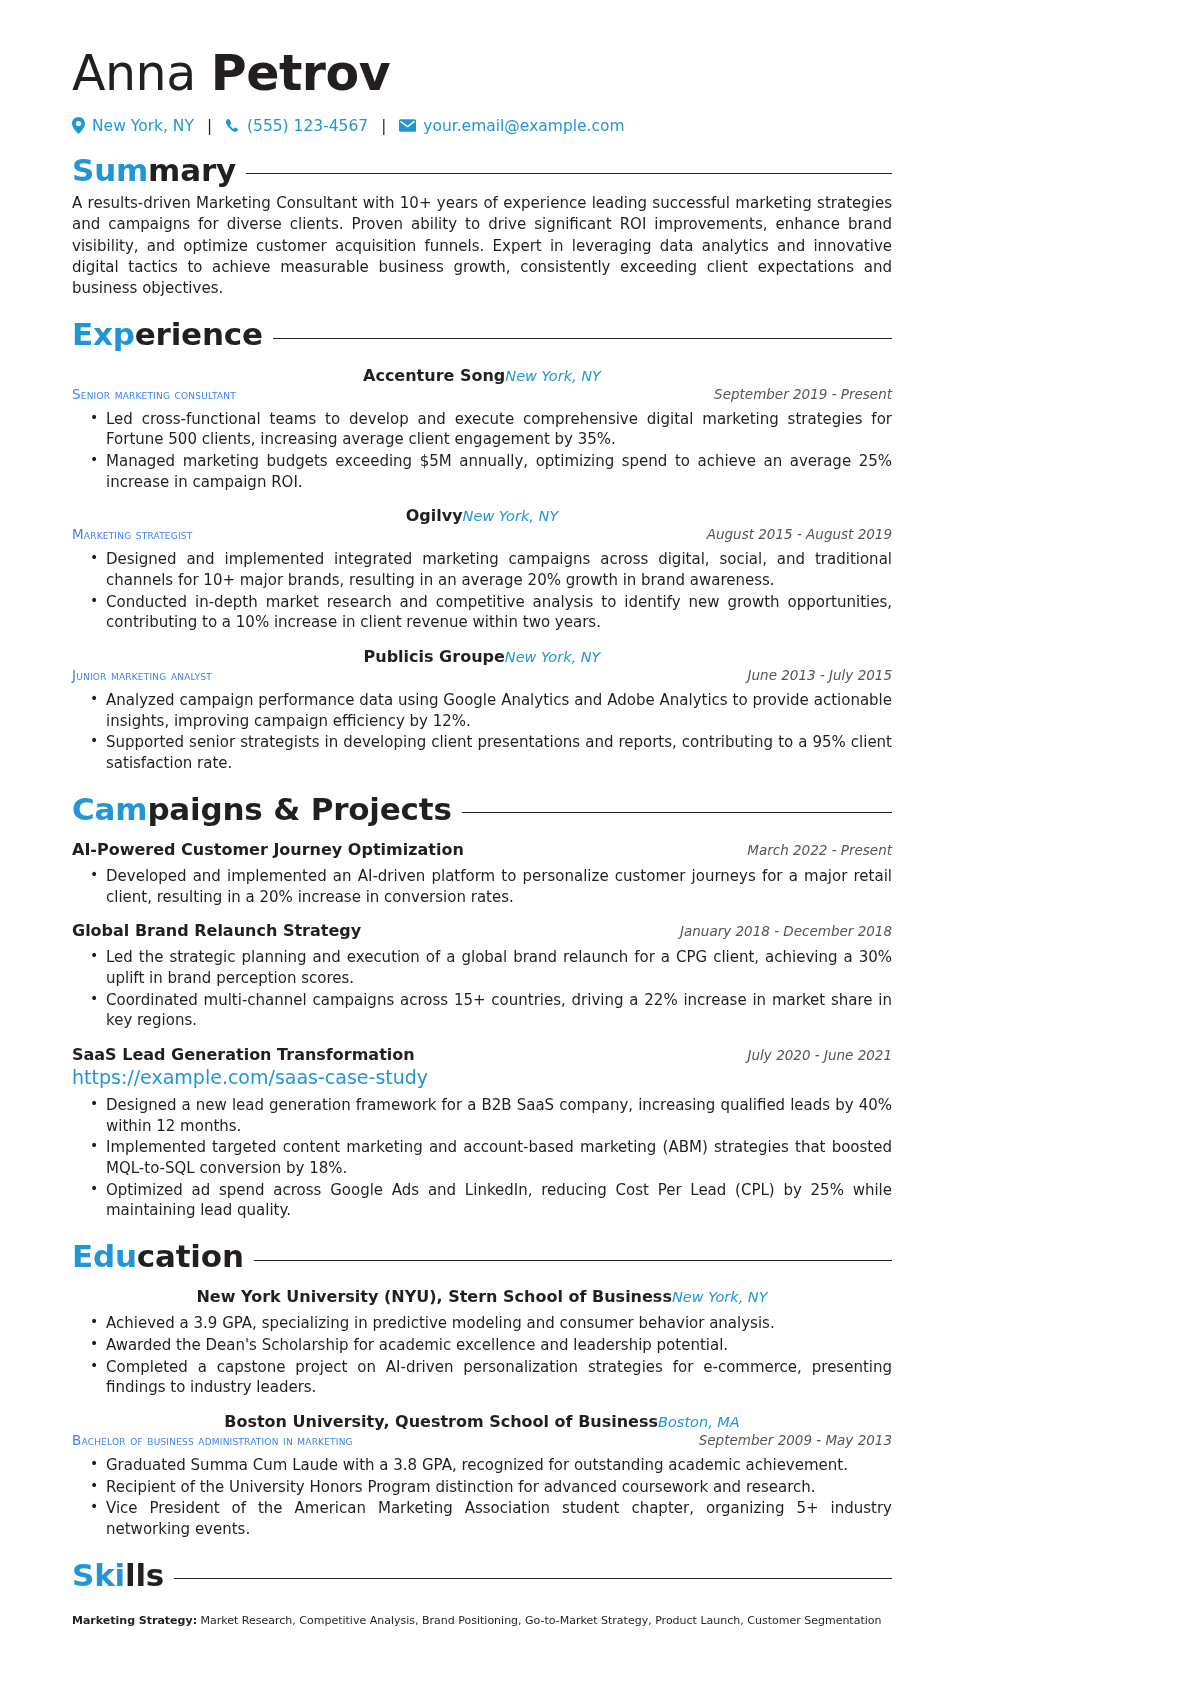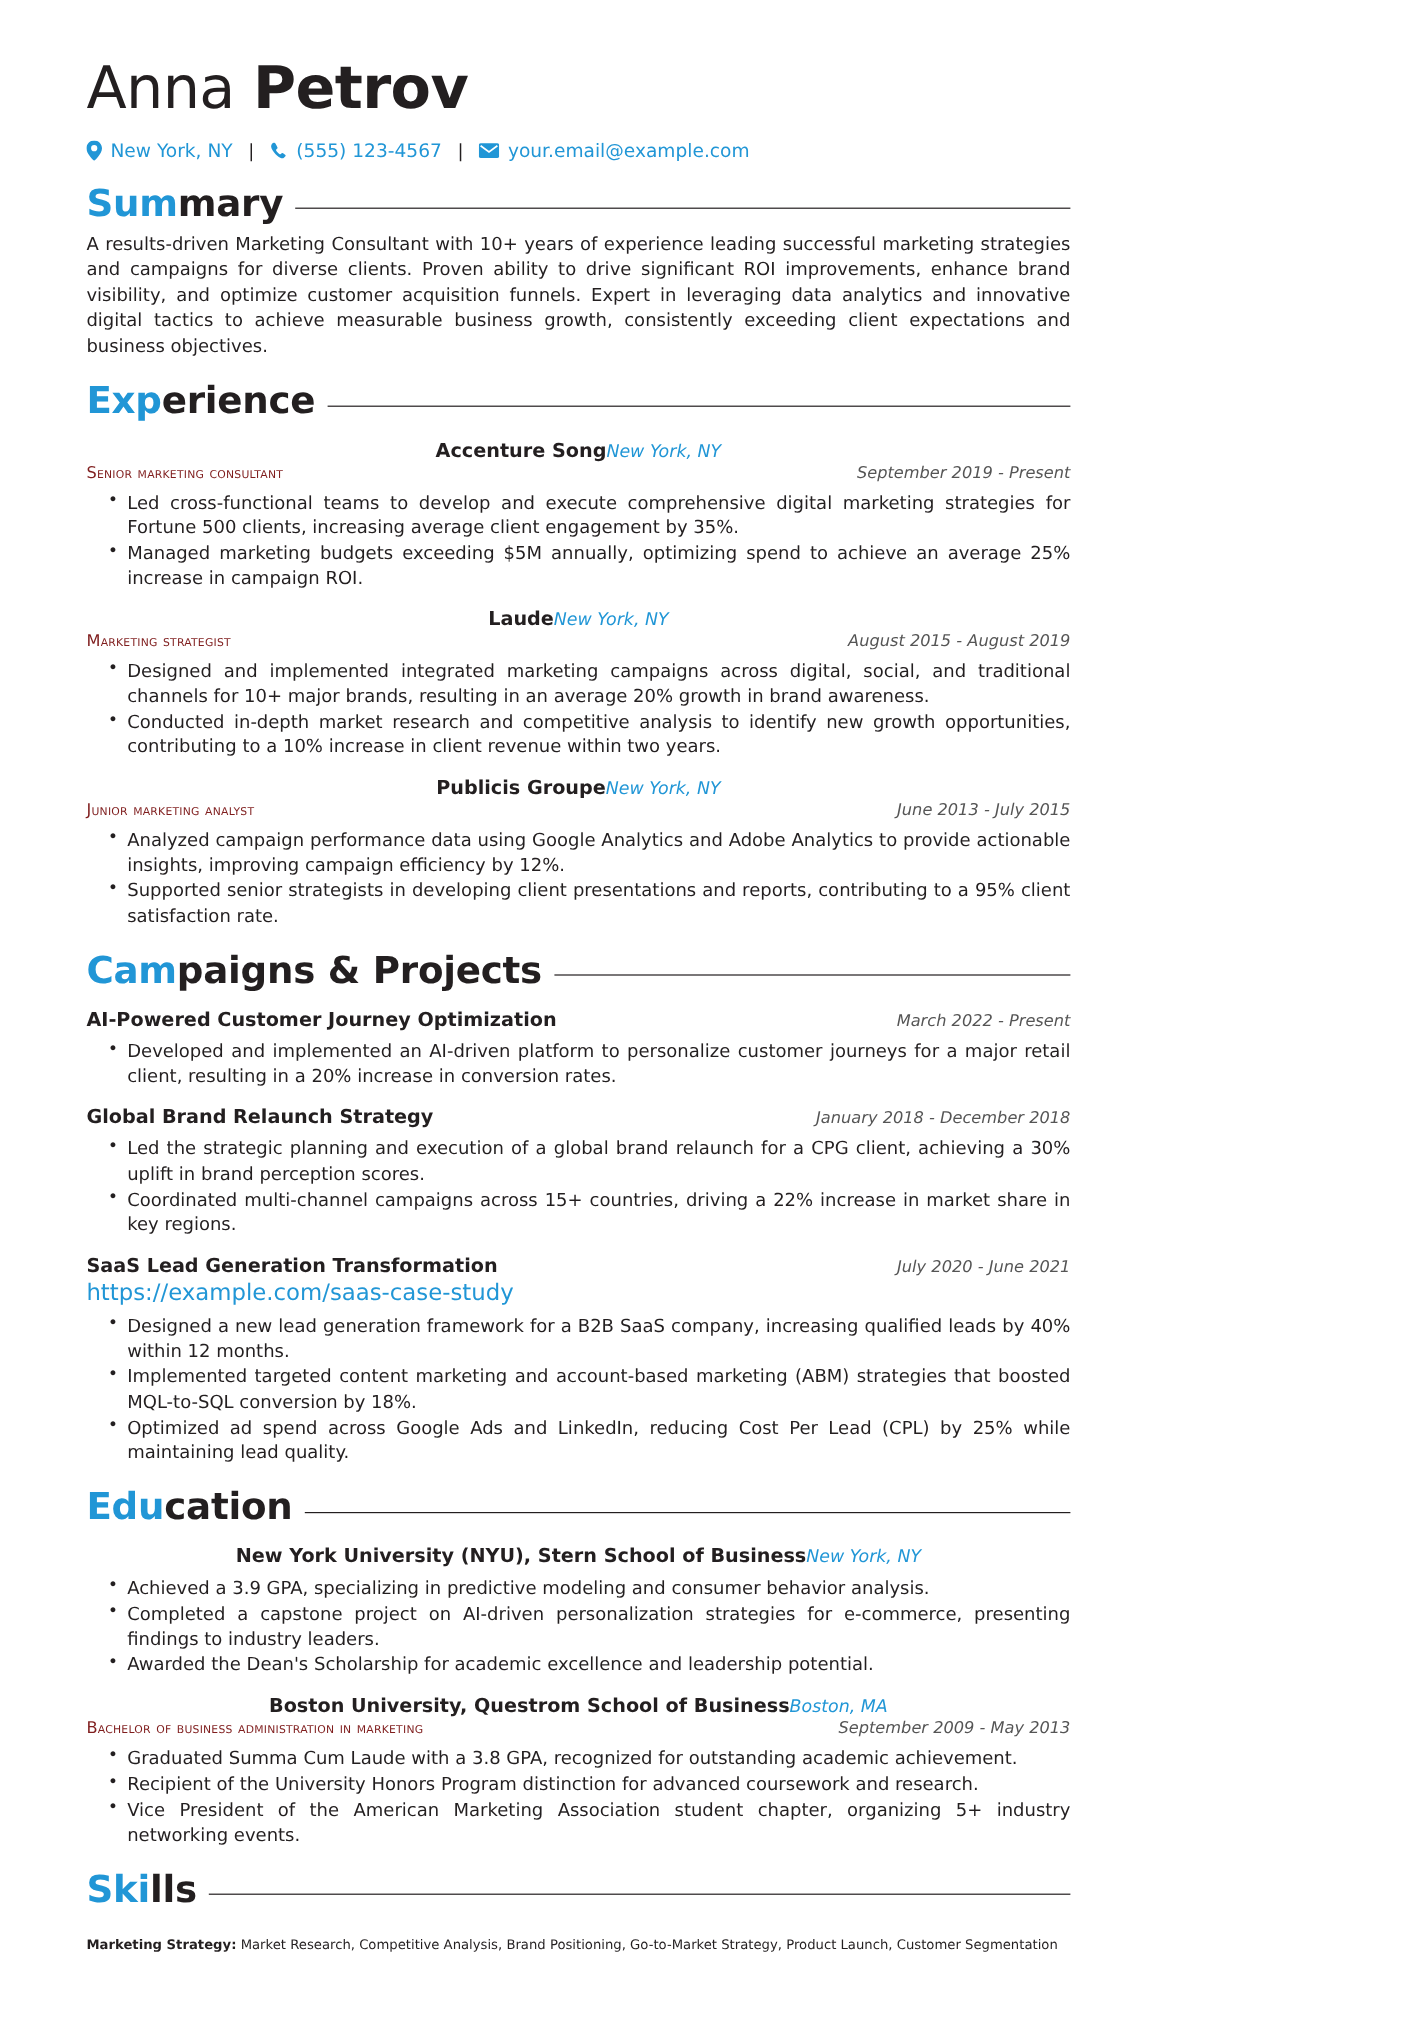--- a/index.html
+++ b/index.html
@@ -110,21 +110,21 @@
     white-space: nowrap;
   }
   .entry-sub {
     display: flex;
     justify-content: space-between;
     align-items: baseline;
     margin-top: 1px;
   }
   .entry-role {
     font-size: 13.5px;
-    color: #7f1d1d;
+    color: #3b82f6;
     font-variant: small-caps;
     text-transform: lowercase;
     letter-spacing: 0.2px;
   }
   .entry-role::first-letter { text-transform: uppercase; }
   .entry-date {
     font-size: 13.5px;
     font-style: italic;
     color: #555;
     white-space: nowrap;
@@ -241,21 +241,21 @@
         <div class="entry-date">September 2019 - Present</div>
       </div>
       <ul class="bullets">
         <li>Led cross-functional teams to develop and execute comprehensive digital marketing strategies for Fortune 500 clients, increasing average client engagement by 35%.</li>
         <li>Managed marketing budgets exceeding $5M annually, optimizing spend to achieve an average 25% increase in campaign ROI.</li>
       </ul>
     </div>
 
     <div class="entry">
       <div class="entry-top">
-        <div class="entry-org">Laude</div>
+        <div class="entry-org">Ogilvy</div>
         <div class="entry-loc">New York, NY</div>
       </div>
       <div class="entry-sub">
         <div class="entry-role">Marketing Strategist</div>
         <div class="entry-date">August 2015 - August 2019</div>
       </div>
       <ul class="bullets">
         <li>Designed and implemented integrated marketing campaigns across digital, social, and traditional channels for 10+ major brands, resulting in an average 20% growth in brand awareness.</li>
         <li>Conducted in-depth market research and competitive analysis to identify new growth opportunities, contributing to a 10% increase in client revenue within two years.</li>
       </ul>
@@ -324,22 +324,22 @@
       <div class="rule"></div>
     </div>
 
     <div class="entry">
       <div class="entry-top">
         <div class="entry-org">New York University (NYU), Stern School of Business</div>
         <div class="entry-loc">New York, NY</div>
       </div>
       <ul class="bullets">
         <li>Achieved a 3.9 GPA, specializing in predictive modeling and consumer behavior analysis.</li>
+        <li>Awarded the Dean's Scholarship for academic excellence and leadership potential.</li>
         <li>Completed a capstone project on AI-driven personalization strategies for e-commerce, presenting findings to industry leaders.</li>
-        <li>Awarded the Dean's Scholarship for academic excellence and leadership potential.</li>
       </ul>
     </div>
 
     <div class="entry">
       <div class="entry-top">
         <div class="entry-org">Boston University, Questrom School of Business</div>
         <div class="entry-loc">Boston, MA</div>
       </div>
       <div class="entry-sub">
         <div class="entry-role">Bachelor of Business Administration in Marketing</div>

